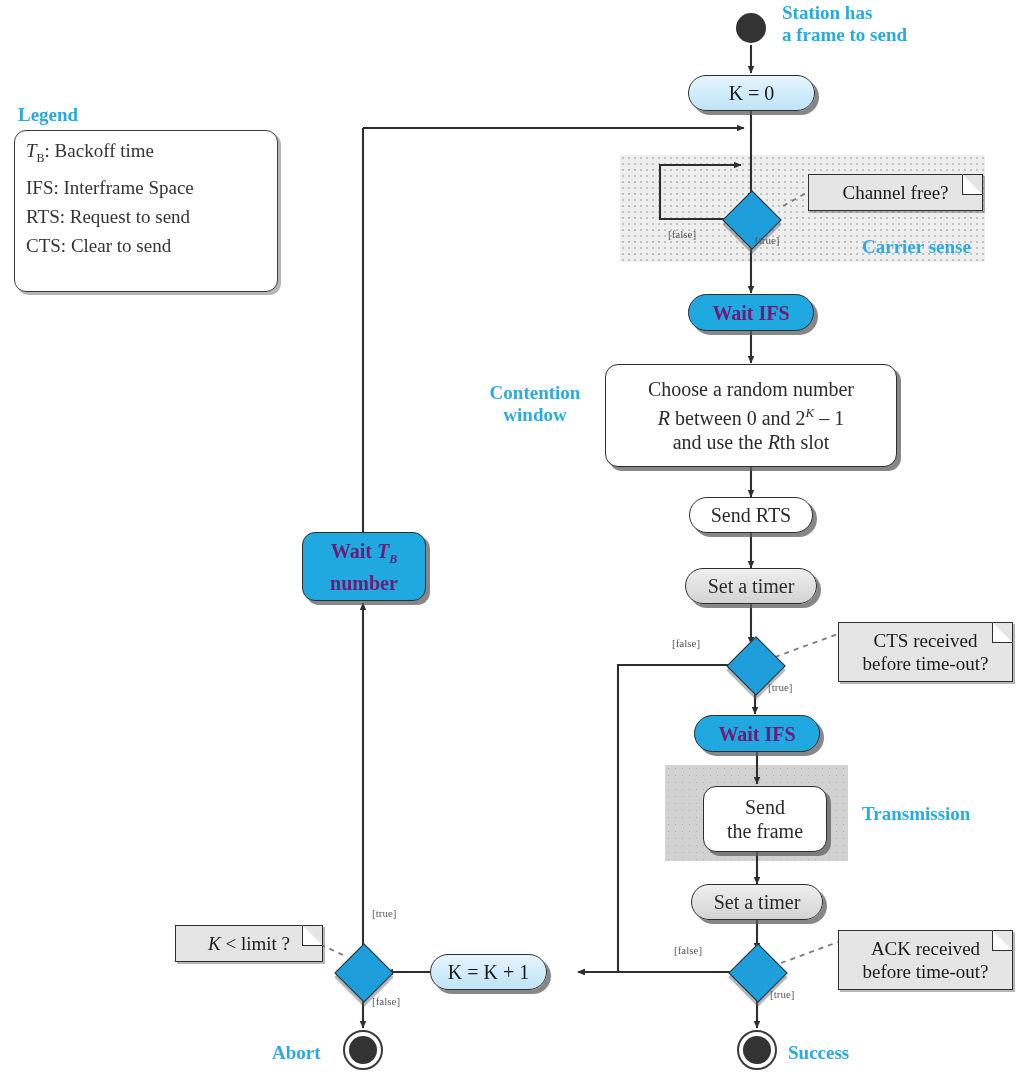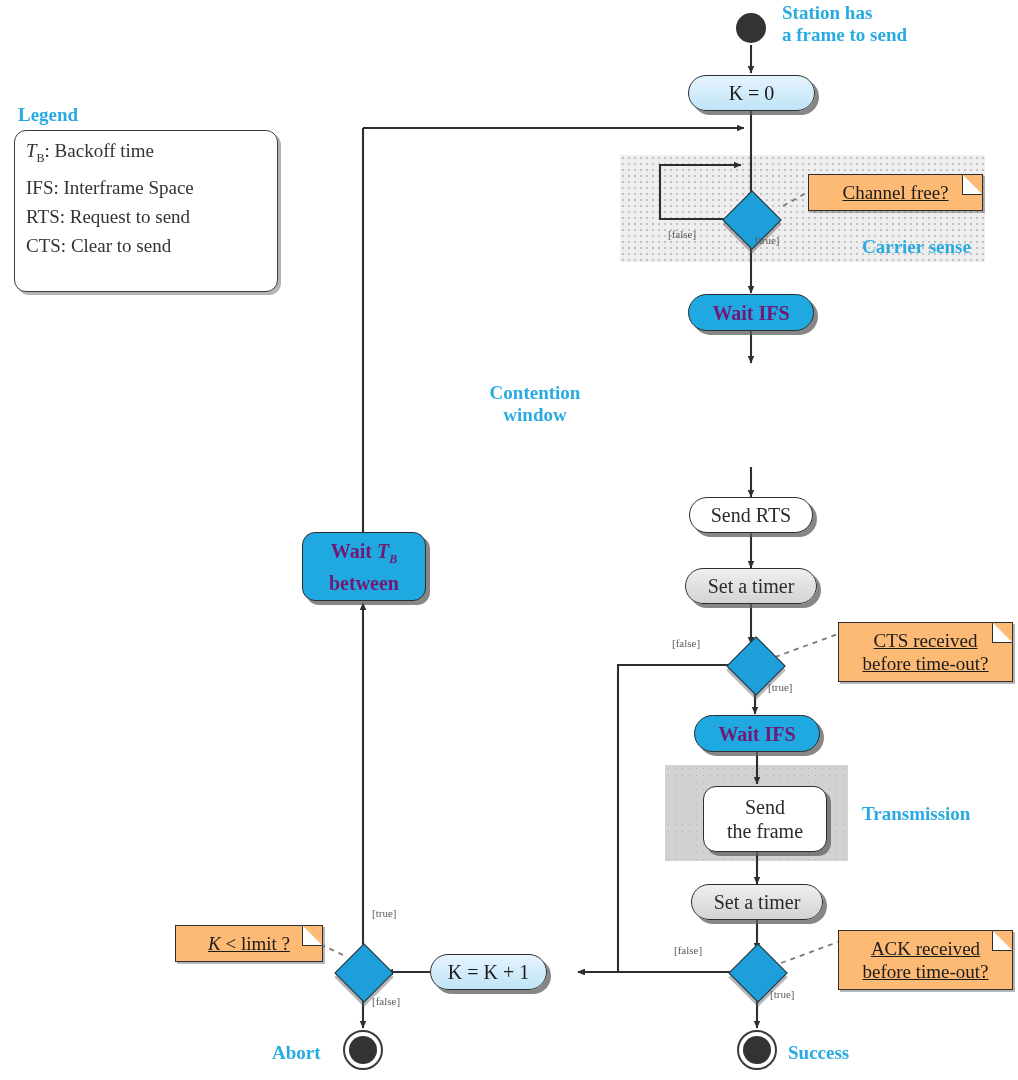--- a/index.html
+++ b/index.html
@@ -79,25 +79,24 @@
     box-sizing:border-box;
   }
   .term-end::after{
     content:"";position:absolute;left:4px;top:4px;right:4px;bottom:4px;
     border-radius:50%;background:#333333;
   }
 
   
   .note{
     position:absolute;box-sizing:border-box;
-    background:#fdba74;border:1.7px solid #2e2e2e;
+    background:#e5e5e5;border:1.7px solid #2e2e2e;
     display:flex;align-items:center;justify-content:center;text-align:center;
     color:#1b1b1b;font-size:19px;line-height:23px;
     box-shadow:2px 2px 0 rgba(110,110,110,.5);
-    text-decoration:underline;
   }
   .note .fold{
     position:absolute;right:-1px;top:-1px;width:20px;height:20px;
     background:#ffffff;border-left:1.6px solid #2e2e2e;
     border-bottom:1.6px solid #2e2e2e;
     clip-path:polygon(0 0,100% 100%,0 100%);
   }
   .note .tt i{font-style:italic;}
 
   svg#wires{position:absolute;left:0;top:0;width:1018px;height:1080px;
@@ -207,20 +206,27 @@
 
   <div class="node pill n-blue" style="left:688px;top:294px;width:126px;height:37px;">
     <span class="t">Wait IFS</span>
   </div>
 
   <div class="lbl anno" style="left:480px;top:382px;text-align:center;width:110px;">
     <div>Contention</div>
     <div>window</div>
   </div>
 
+  <div class="node rect n-white" style="left:605px;top:364px;width:292px;height:103px;">
+    <span class="t">
+      <span>Choose a random number</span><br>
+      <i>R</i><span> between 0 and 2</span><sup><i>K</i></sup><span> – 1</span><br>
+      <span>and use the </span><i>R</i><span>th slot</span>
+    </span>
+  </div>
 
   <div class="node pill n-white" style="left:689px;top:497px;width:124px;height:36px;">
     <span class="t">Send RTS</span>
   </div>
 
   <div class="node pill n-gray" style="left:685px;top:568px;width:132px;height:36px;">
     <span class="t">Set a timer</span>
   </div>
 
   <div class="diamond" style="left:735px;top:645px;"></div>
@@ -280,17 +286,17 @@
     </span>
     <span class="fold"></span>
   </div>
 
   <div class="term-end" style="left:343px;top:1030px;"></div>
   <div class="lbl anno" style="left:272px;top:1042px;">Abort</div>
 
   <div class="node rect n-blue" style="left:302px;top:532px;width:124px;height:69px;text-align:center;">
     <span class="t">
       <span>Wait </span><i>T</i><sub><i>B</i></sub><br>
-      <span>between</span>
+      <span>number</span>
     </span>
   </div>
 
 </div>
 
 </body></html>

